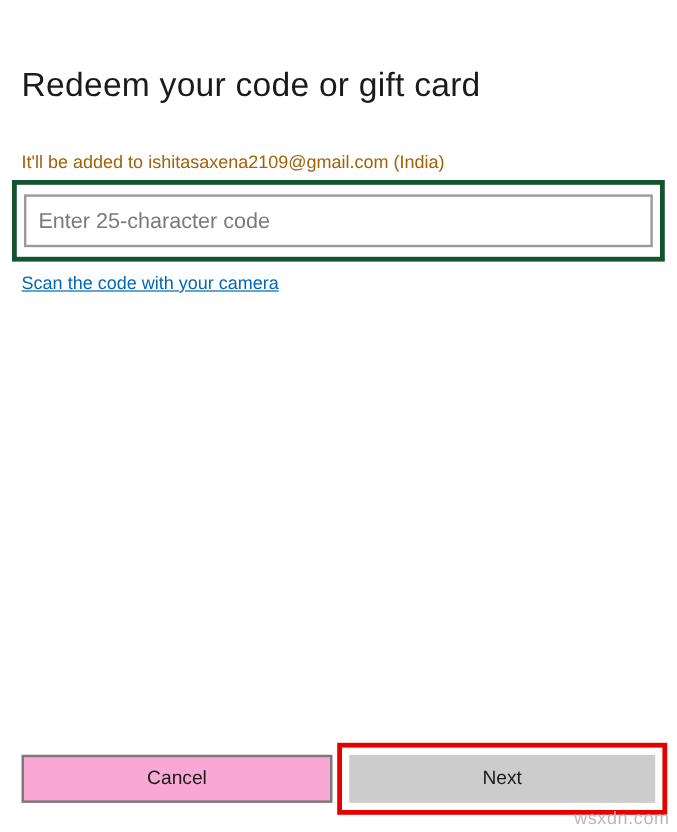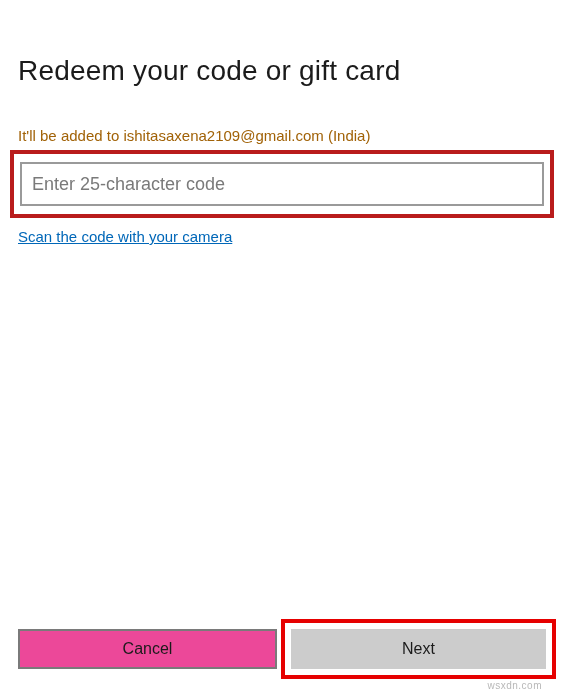--- a/index.html
+++ b/index.html
@@ -25,21 +25,21 @@
       color: #1b1b1b;
       margin-bottom: 40px;
       letter-spacing: 0.2px;
     }
     .subtitle {
       font-size: 15px;
       color: #a16207;
       margin-bottom: 6px;
     }
     .input-highlight-box {
-      border: 4px solid #b91c1c;
+      border: 4px solid #14532d;
       padding: 8px 6px;
       margin: 0 -8px 0 -8px;
     }
     .code-input {
       width: 100%;
       height: 44px;
       border: 2px solid #9a9a9a;
       font-size: 18px;
       color: #7a7a7a;
       padding: 0 10px;
@@ -74,42 +74,42 @@
       flex: 1;
       height: 40px;
       font-size: 16px;
       font-family: "Segoe UI", Arial, sans-serif;
       cursor: pointer;
       display: flex;
       align-items: center;
       justify-content: center;
     }
     .btn-cancel {
-      background: #ec4899;
+      background: #f9a8d4;
       border: 2px solid #7a7a7a;
       color: #1b1b1b;
     }
     .btn-next-wrap {
       flex: 1;
       border: 4px solid #e60000;
       padding: 6px;
       margin: -10px -10px -10px -4px;
     }
     .btn-next {
       background: #cccccc;
       border: none;
       color: #1b1b1b;
       width: 100%;
       height: 40px;
     }
     .watermark {
       position: absolute;
       bottom: 2px;
-      right: 22px;
-      font-size: 10px;
+      right: 6px;
+      font-size: 15px;
       color: #b8b8b8;
       letter-spacing: 0.5px;
     }
   </style>
 </head>
 <body>
 
 <div class="content">
   <h1 class="page-title">Redeem your code or gift card</h1>
   <div class="subtitle">It'll be added to ishitasaxena2109@gmail.com (India)</div>

